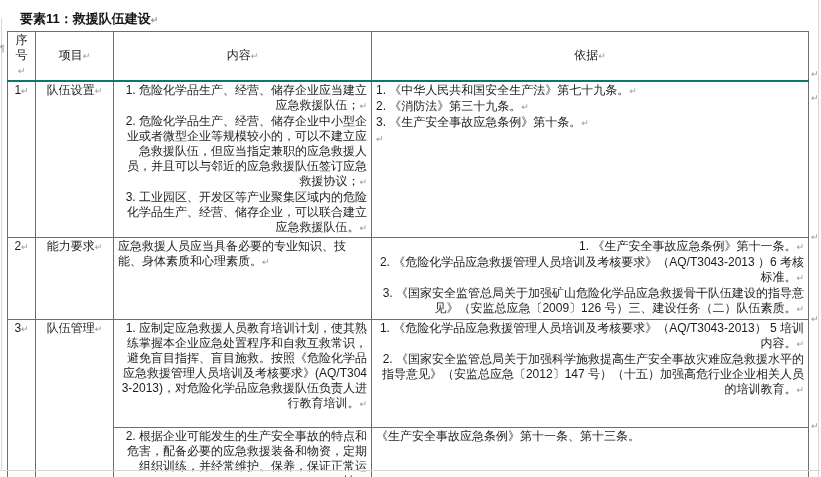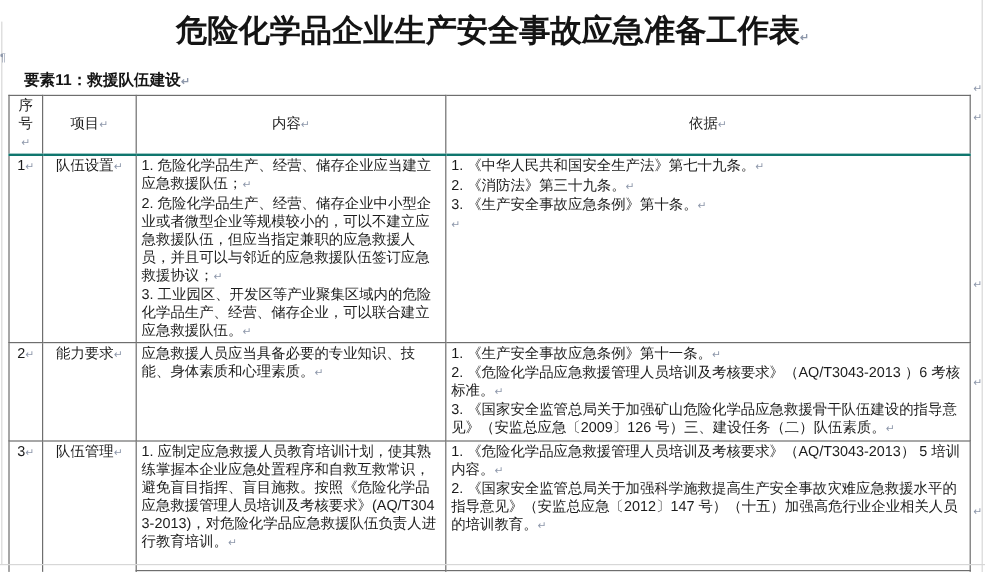--- a/index.html
+++ b/index.html
@@ -53,21 +53,21 @@
     height:20px;
     vertical-align:middle;
     border-bottom:2px solid #0f766e;
   }
   td.c-no, td.c-item{
     text-align:center;
     vertical-align:middle;
   }
   td.pre{white-space:pre-wrap;word-break:break-all;}
   td.v-mid{vertical-align:middle;}
-  td.v-top{vertical-align:top;}
+  td.v-top{vertical-align:top;text-align:right;}
   tr.r1{height:139px;}
   tr.r2{height:82px;}
   tr.r3a{height:108px;}
   tr.r3b{height:47px;}
 
   .pmark{color:#8d97aa;font-size:9px;}
   .cem{position:absolute;left:811px;font-size:9px;color:#8d97aa;line-height:9px;}
   .cem-h{top:70px;}
   .cem-1{top:94px;}
   .cem-2{top:233px;}
@@ -77,21 +77,20 @@
 </head>
 <body>
 
 <div class="page">
 
   <span class="edge-left"></span>
   <span class="edge-right"></span>
   <span class="edge-bottom"></span>
   <span class="page-edge-mark">¶</span>
 
-  <div class="doc-title">危险化学品企业生产安全事故应急准备工作表<span class="pmark">↵</span></div>
 
   <div class="section-label">要素11：救援队伍建设<span class="pmark">↵</span></div>
 
   <table class="worksheet">
     <colgroup>
       <col style="width:28px">
       <col style="width:78px">
       <col style="width:258px">
       <col style="width:437px">
     </colgroup>

